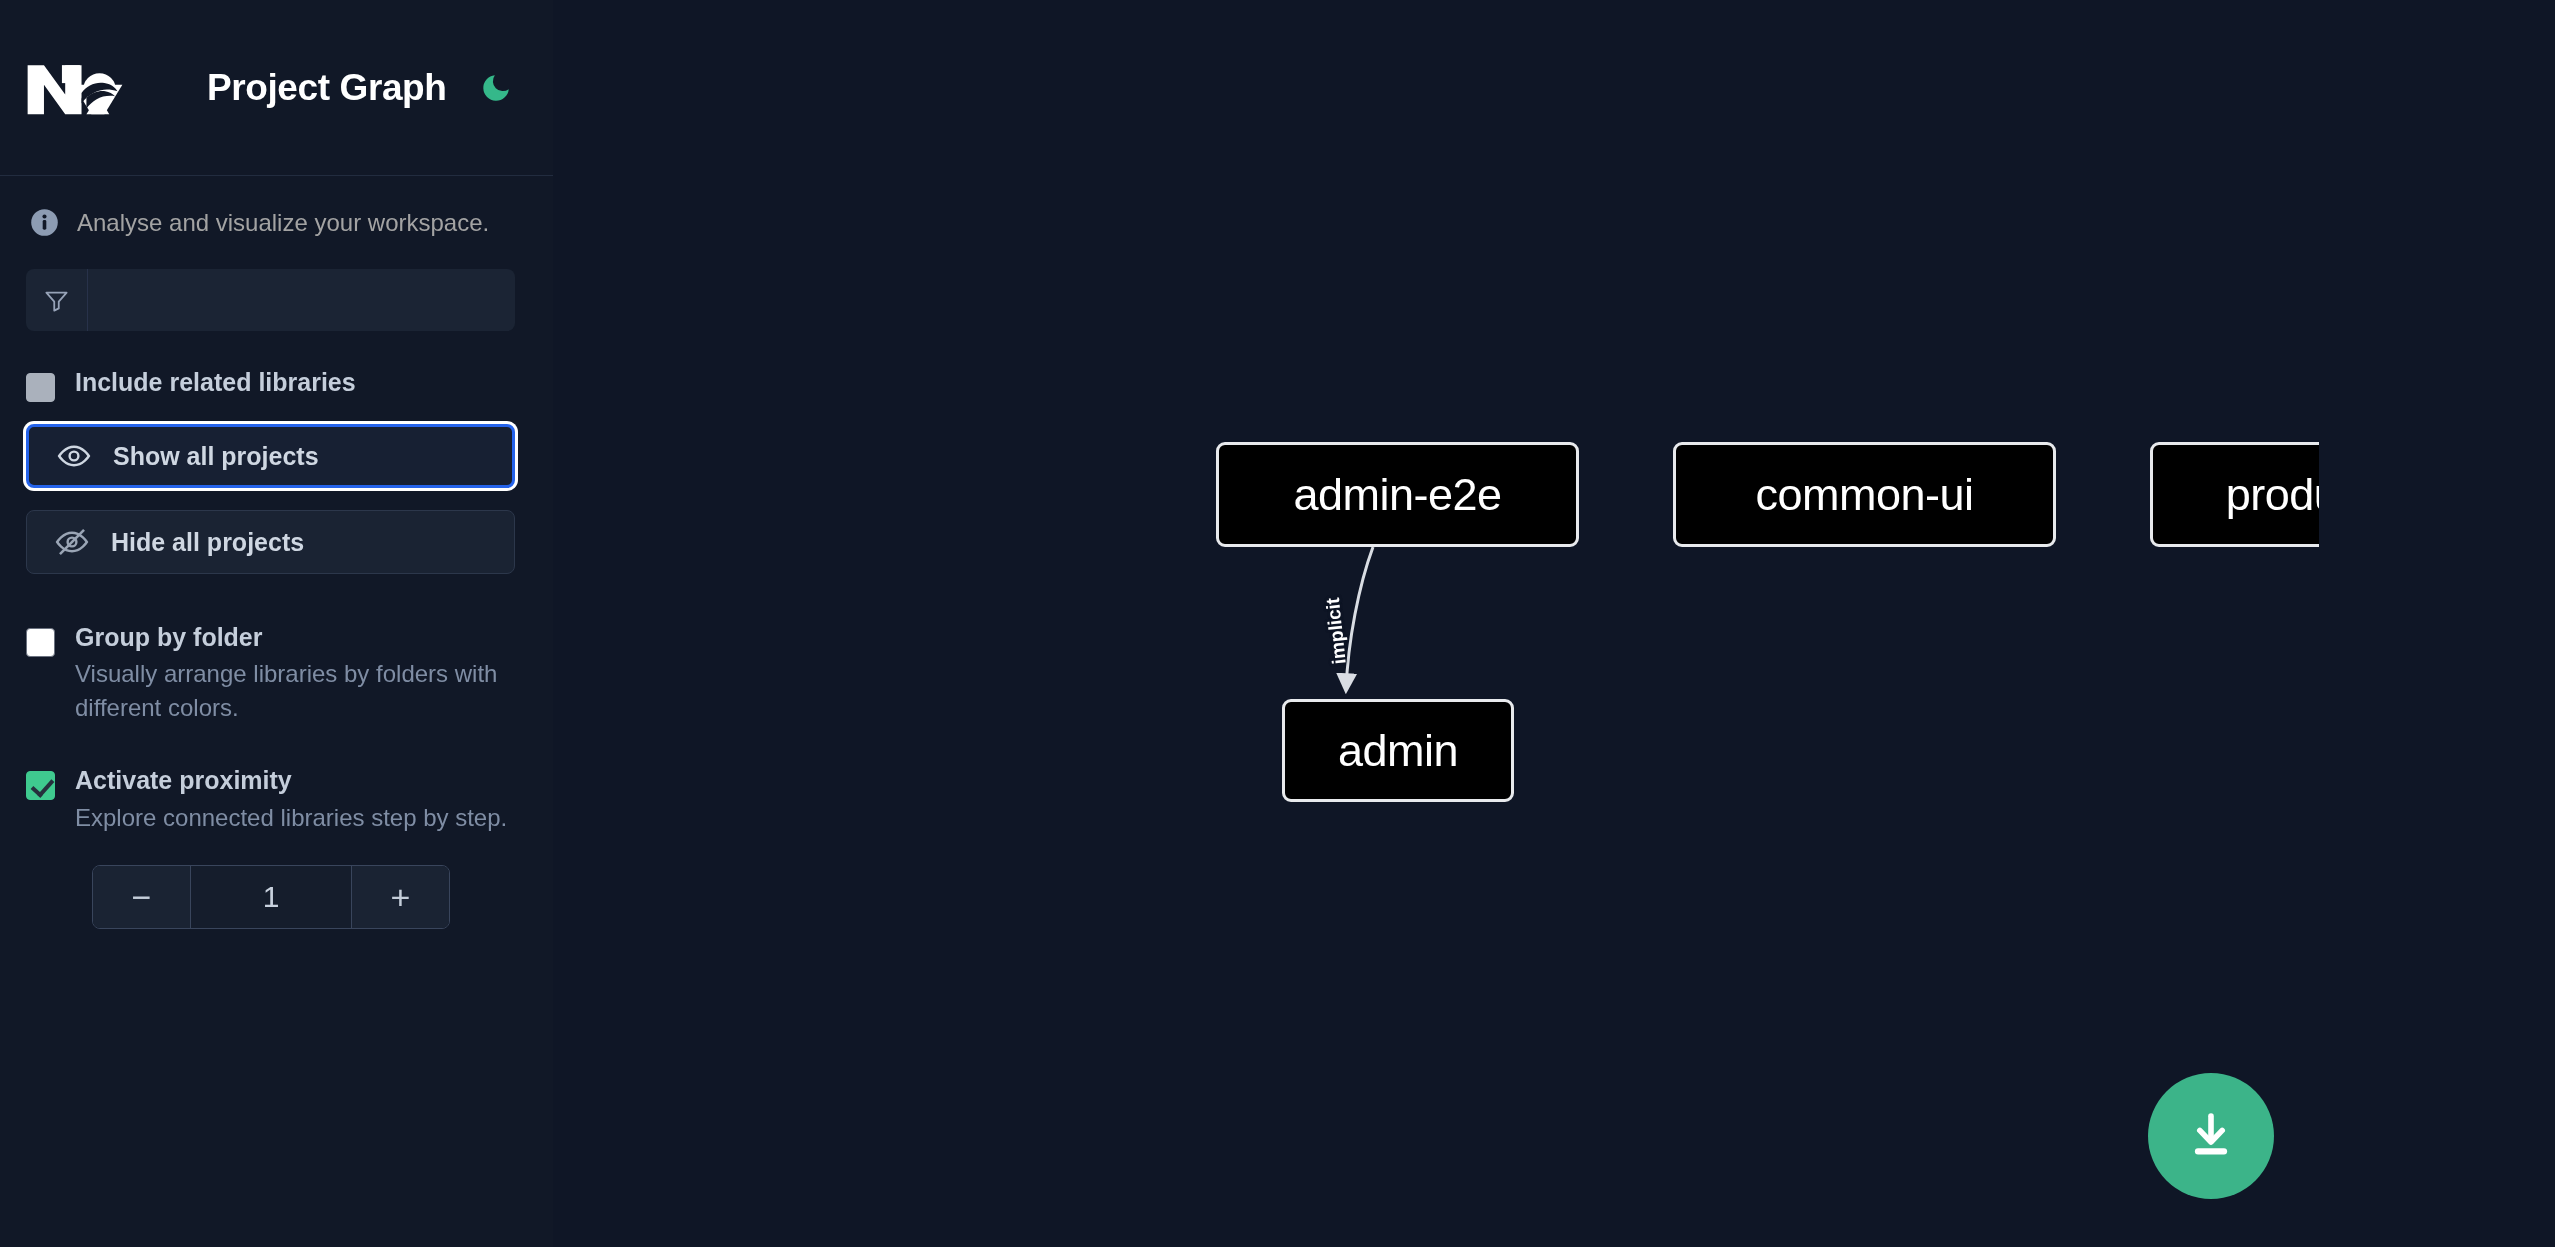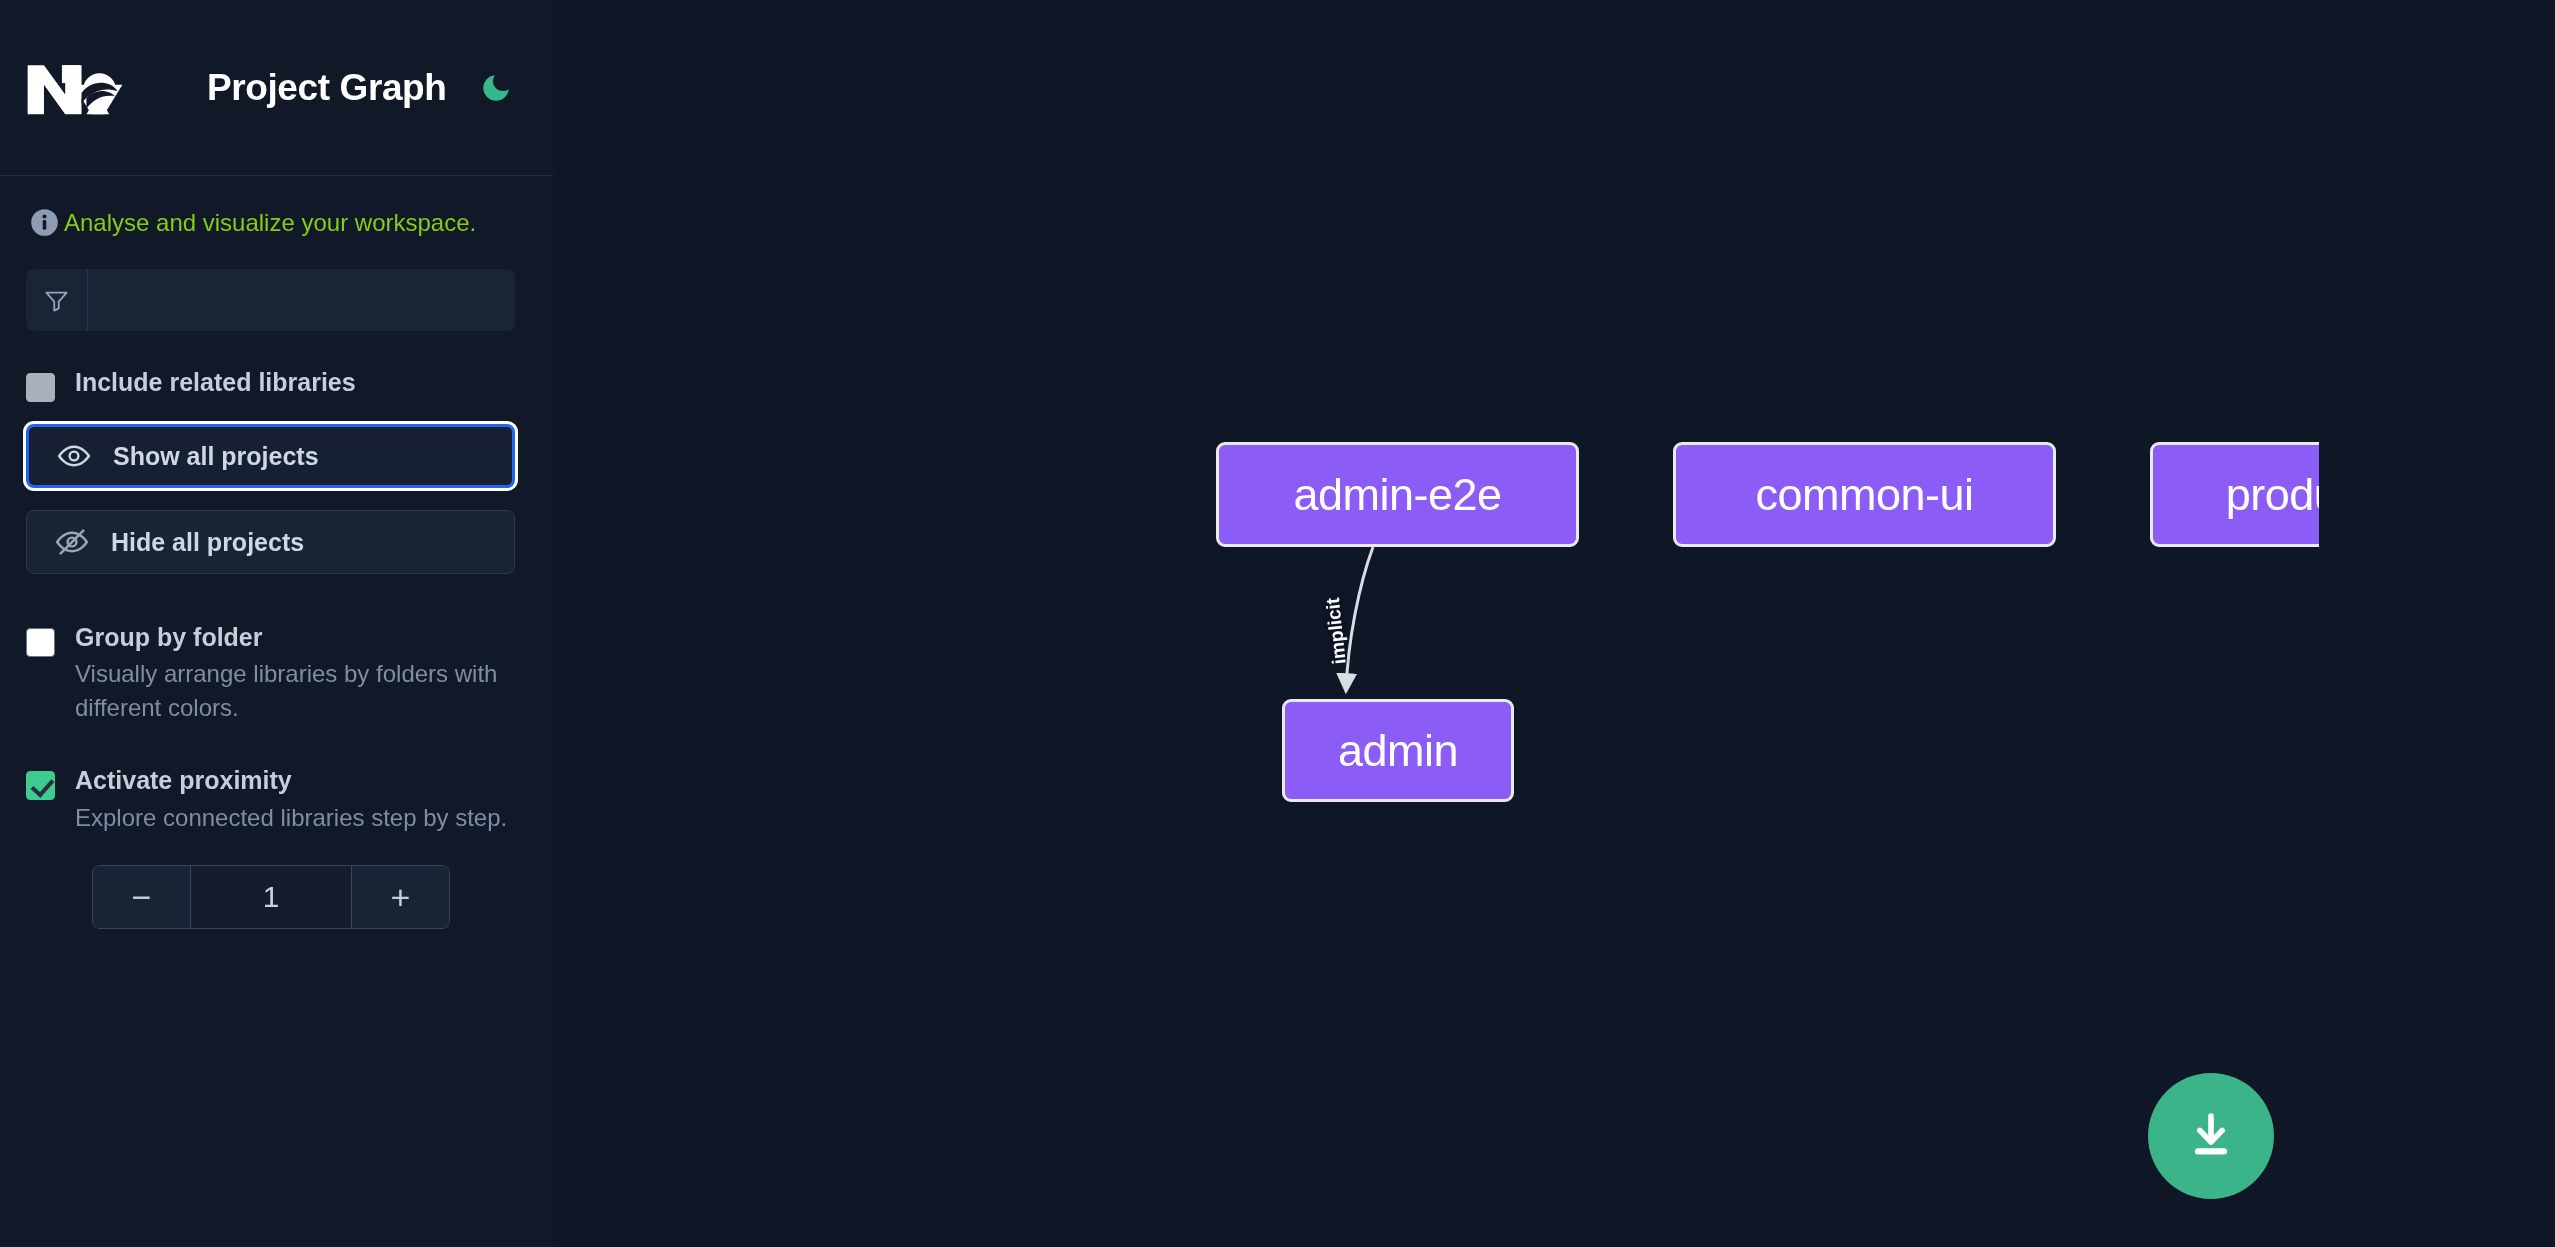--- a/index.html
+++ b/index.html
@@ -38,21 +38,21 @@
     display: flex; align-items: center; justify-content: center;
     cursor: pointer;
   }
 
   .sb-info {
     display: flex; align-items: center;
     padding: 32px 26px 30px 30px;
   }
   .info-icon { flex: 0 0 auto; width: 29px; height: 29px; }
   .sb-info-text {
-    margin-left: 5px; font-size: 24px; color: #84cc16; white-space: nowrap;
+    margin-left: 18px; font-size: 24px; color: #a3a3a3; white-space: nowrap;
   }
 
   .sb-body { padding: 0 38px 0 26px; }
 
   .filter-box {
     display: flex; align-items: stretch;
     height: 62px;
     background: #1b2434;
     border-radius: 8px;
     overflow: hidden;
@@ -125,21 +125,21 @@
   
   #graph {
     position: relative;
     flex: 1 1 auto; height: 1247px;
     background: #0f1626;
     overflow: hidden;
   }
   #graph-svg { position: absolute; left: 0; top: 0; width: 100%; height: 100%; }
   .node {
     position: absolute;
-    background: #8b5cf6;
+    background: #000000;
     border: 3px solid #e8eaed;
     border-radius: 9px;
     display: flex; align-items: center; justify-content: center;
     color: #ffffff;
     font-size: 45px;
     letter-spacing: -0.5px;
     cursor: pointer;
     z-index: 2;
   }
   .edge-label {

